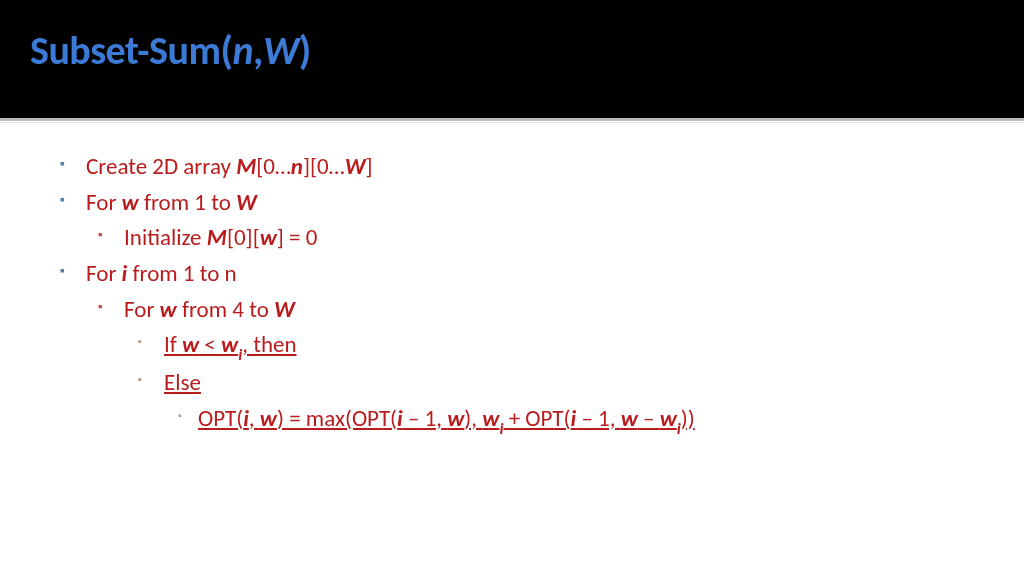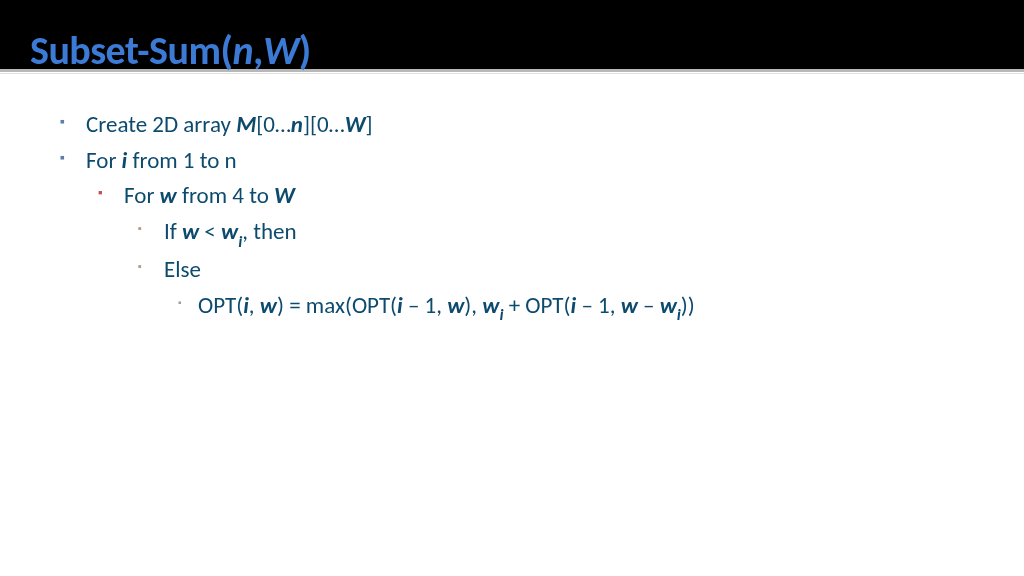--- a/index.html
+++ b/index.html
@@ -5,37 +5,37 @@
   * { margin: 0; padding: 0; box-sizing: border-box; }
   body {
     width: 1024px;
     height: 576px;
     background: #ffffff;
     font-family: "Calibri", "Segoe UI", sans-serif;
     overflow: hidden;
   }
   .title-bar {
     background: #000000;
-    height: 72px;
+    height: 121px;
     padding: 26px 0 0 30px;
     border-bottom: 3px solid #b8b8b8;
     box-shadow: 0 1px 0 #fff, 0 2px 0 #e0e0e0;
   }
   .title {
     color: #3b7bd6;
     font-size: 40px;
     font-weight: 700;
     letter-spacing: -0.5px;
   }
   .title .fn { font-style: normal; }
   .title i { font-style: italic; }
   .content {
-    padding: 35px 60px 0 60px;
+    padding: 28px 60px 0 60px;
     font-size: 23px;
-    color: #0c4a6e;
+    color: #b91c1c;
     line-height: 1.55;
   }
   ul { list-style: none; }
   li { position: relative; padding-left: 26px; }
   .lvl1 > li::before {
     content: "▪";
     position: absolute;
     left: 0;
     top: 0;
     color: #5b7fa8;
@@ -45,21 +45,21 @@
   .lvl2 { margin-left: 12px; }
   .lvl2 > li::before {
     content: "▪";
     position: absolute;
     left: 0;
     top: 0;
     color: #c0504d;
     font-size: 13px;
     line-height: 30px;
   }
-  .lvl3 { margin-left: 14px; }
+  .lvl3 { margin-left: 14px; text-decoration: underline; }
   .lvl3 > li::before {
     content: "▪";
     position: absolute;
     left: 0;
     top: 0;
     color: #b09a8a;
     font-size: 11px;
     line-height: 30px;
   }
   .lvl4 { margin-left: 14px; }
@@ -86,20 +86,28 @@
   </div>
 </div>
 
 <div class="content">
   <ul class="lvl1">
 
     <li>
       <span>Create 2D array </span><b><i>M</i></b><span>[0…</span><b><i>n</i></b><span>][0…</span><b><i>W</i></b><span>]</span>
     </li>
 
+    <li>
+      <span>For </span><b><i>w</i></b><span> from 1 to </span><b><i>W</i></b>
+      <ul class="lvl2">
+        <li>
+          <span>Initialize </span><b><i>M</i></b><span>[0][</span><b><i>w</i></b><span>] = 0</span>
+        </li>
+      </ul>
+    </li>
 
     <li>
       <span>For </span><b><i>i</i></b><span> from 1 to n</span>
       <ul class="lvl2">
         <li>
           <span>For </span><b><i>w</i></b><span> from 4 to </span><b><i>W</i></b>
           <ul class="lvl3">
             <li>
               <span>If </span><b><i>w</i></b><span> &lt; </span><b><i>w</i></b><b><i class="sub">i</i></b><span>, then</span>
             </li>

